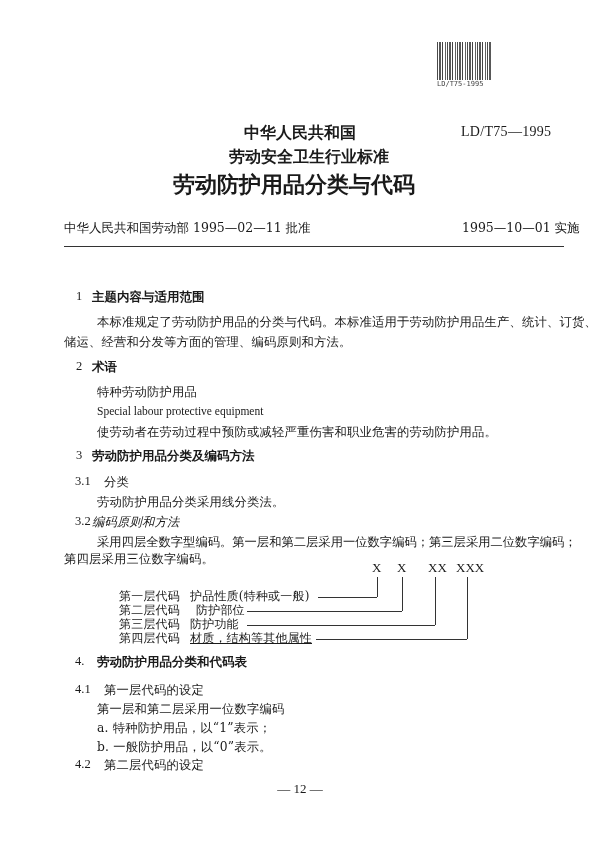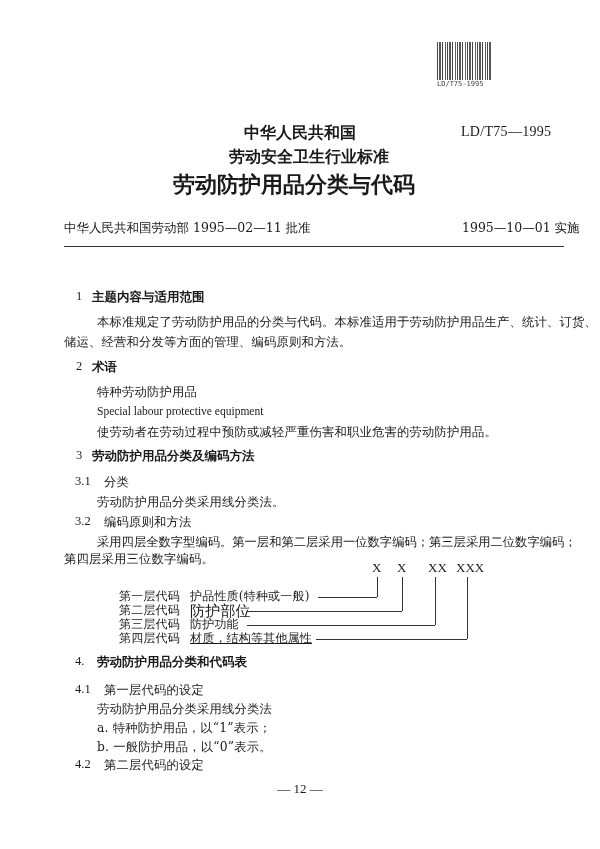--- a/index.html
+++ b/index.html
@@ -54,52 +54,52 @@
 <div class="abs body" style="left:97px;top:384px;">特种劳动防护用品</div>
 <div class="abs" style="left:97px;top:405px;font-family:'Liberation Serif',serif;font-size:11.5px;">Special labour protective equipment</div>
 <div class="abs body" style="left:97px;top:424px;">使劳动者在劳动过程中预防或减轻严重伤害和职业危害的劳动防护用品。</div>
 
 <div class="abs num" style="left:76px;top:448px;">3</div>
 <div class="abs h" style="left:92px;top:448px;text-align:center;">劳动防护用品分类及编码方法</div>
 <div class="abs num" style="left:75px;top:474px;">3.1</div>
 <div class="abs body" style="left:104px;top:474px;">分类</div>
 <div class="abs body" style="left:97px;top:494px;">劳动防护用品分类采用线分类法。</div>
 <div class="abs num" style="left:75px;top:514px;">3.2</div>
-<div class="abs body" style="left:104px;top:514px;">编码原则和方法</div>
+<div class="abs body" style="left:92px;top:514px;font-style:italic;">编码原则和方法</div>
 <div class="abs body" style="left:97px;top:534px;letter-spacing:0px;">采用四层全数字型编码。第一层和第二层采用一位数字编码；第三层采用二位数字编码；</div>
 <div class="abs body" style="left:64px;top:551px;">第四层采用三位数字编码。</div>
 
 <div>
   <div class="abs diag-x" style="left:372px;top:560px;">X</div>
   <div class="abs diag-x" style="left:397px;top:560px;">X</div>
   <div class="abs diag-x" style="left:428px;top:560px;">XX</div>
   <div class="abs diag-x" style="left:456px;top:560px;">XXX</div>
 
   <div class="abs body" style="left:119px;top:588px;font-size:12px;">第一层代码</div>
   <div class="abs body" style="left:190px;top:588px;font-size:12px;">护品性质(特种或一般)</div>
   <div class="abs body" style="left:119px;top:602px;font-size:12px;">第二层代码</div>
-  <div class="abs body" style="left:190px;top:602px;font-size:15px;">防护部位</div>
+  <div class="abs body" style="left:196px;top:602px;font-size:12px;">防护部位</div>
   <div class="abs body" style="left:119px;top:616px;font-size:12px;">第三层代码</div>
   <div class="abs body" style="left:190px;top:616px;font-size:12px;">防护功能</div>
   <div class="abs body" style="left:119px;top:630px;font-size:12px;">第四层代码</div>
   <div class="abs body" style="left:190px;top:630px;font-size:12px;text-decoration:underline;">材质，结构等其他属性</div>
 
   <div class="lineh" style="left:318px;top:597px;width:59px;"></div>
   <div class="linev" style="left:377px;top:577px;height:20px;"></div>
   <div class="lineh" style="left:247px;top:611px;width:155px;"></div>
   <div class="linev" style="left:402px;top:577px;height:34px;"></div>
   <div class="lineh" style="left:247px;top:625px;width:188px;"></div>
   <div class="linev" style="left:435px;top:577px;height:48px;"></div>
   <div class="lineh" style="left:316px;top:639px;width:151px;"></div>
   <div class="linev" style="left:467px;top:577px;height:62px;"></div>
 </div>
 
 <div class="abs num" style="left:75px;top:654px;">4.</div>
 <div class="abs h" style="left:97px;top:654px;">劳动防护用品分类和代码表</div>
 <div class="abs num" style="left:75px;top:682px;">4.1</div>
 <div class="abs body" style="left:104px;top:682px;">第一层代码的设定</div>
-<div class="abs body" style="left:97px;top:701px;">劳动防护用品分类采用线分类法</div>
+<div class="abs body" style="left:97px;top:701px;">第一层和第二层采用一位数字编码</div>
 <div class="abs body" style="left:97px;top:720px;">a. 特种防护用品，以“1”表示；</div>
 <div class="abs body" style="left:97px;top:739px;">b. 一般防护用品，以“0”表示。</div>
 <div class="abs num" style="left:75px;top:757px;">4.2</div>
 <div class="abs body" style="left:104px;top:757px;">第二层代码的设定</div>
 
 <div class="abs pageno">— 12 —</div>
 
 </body></html>

